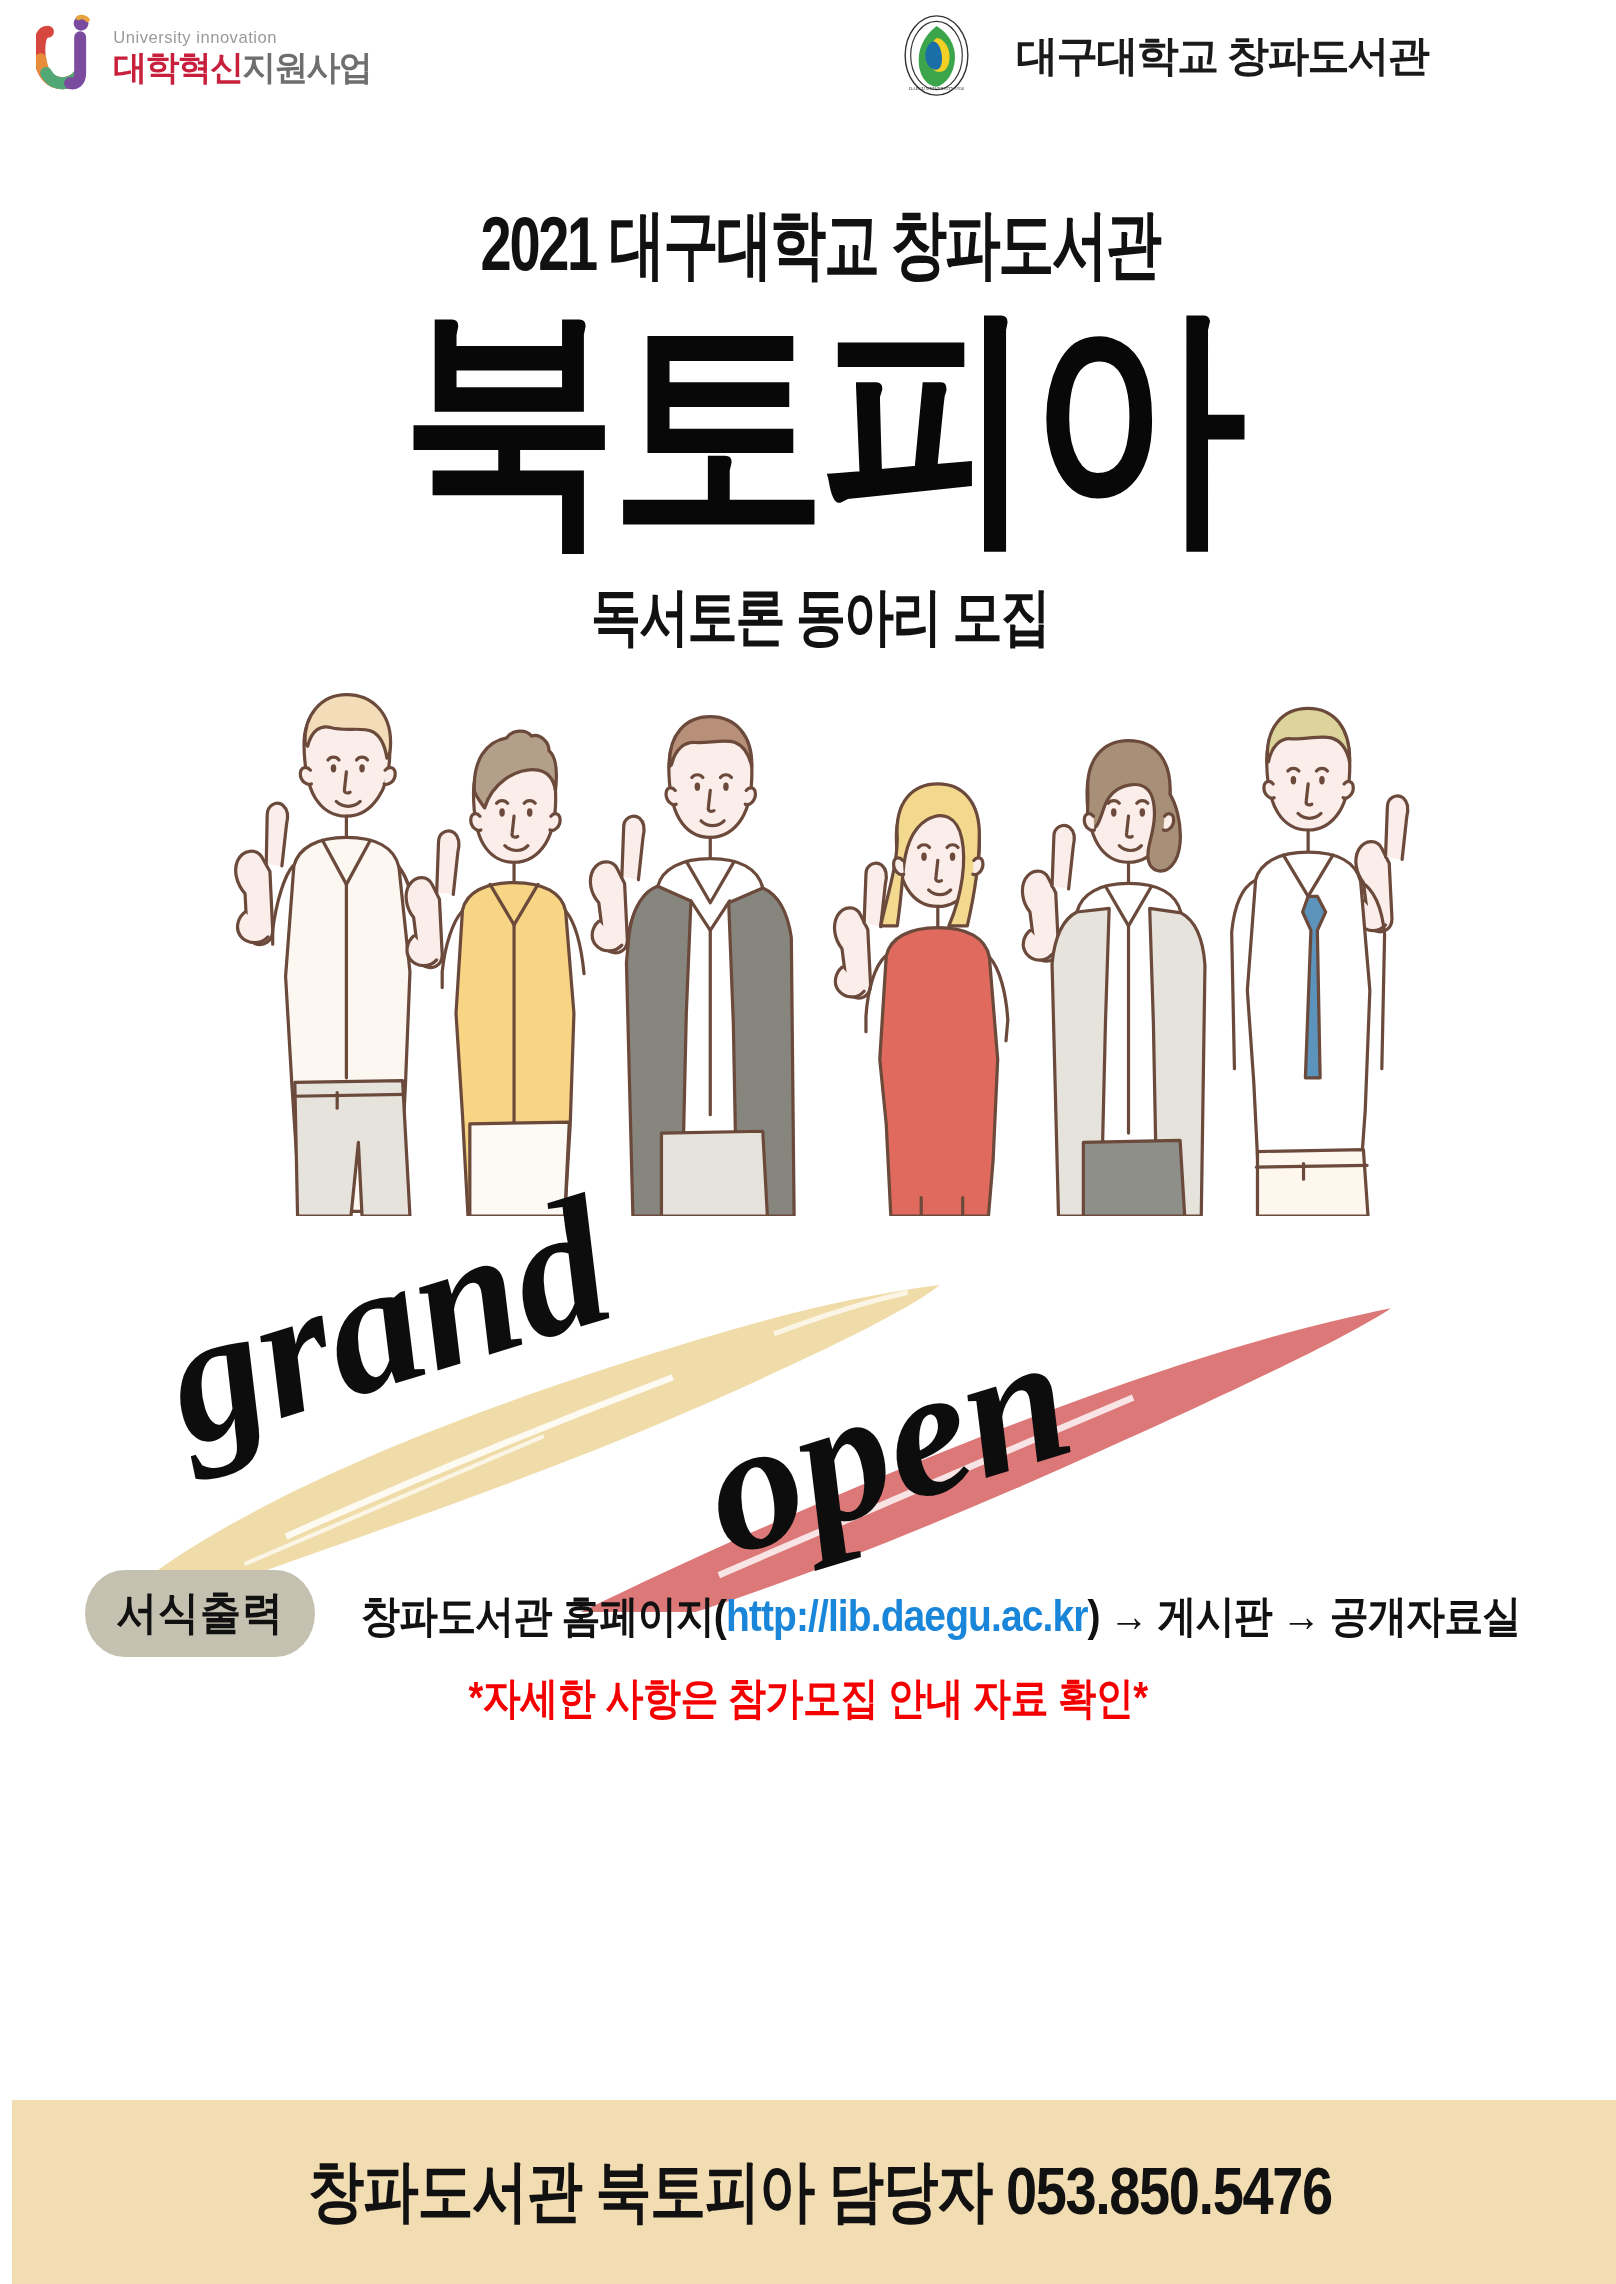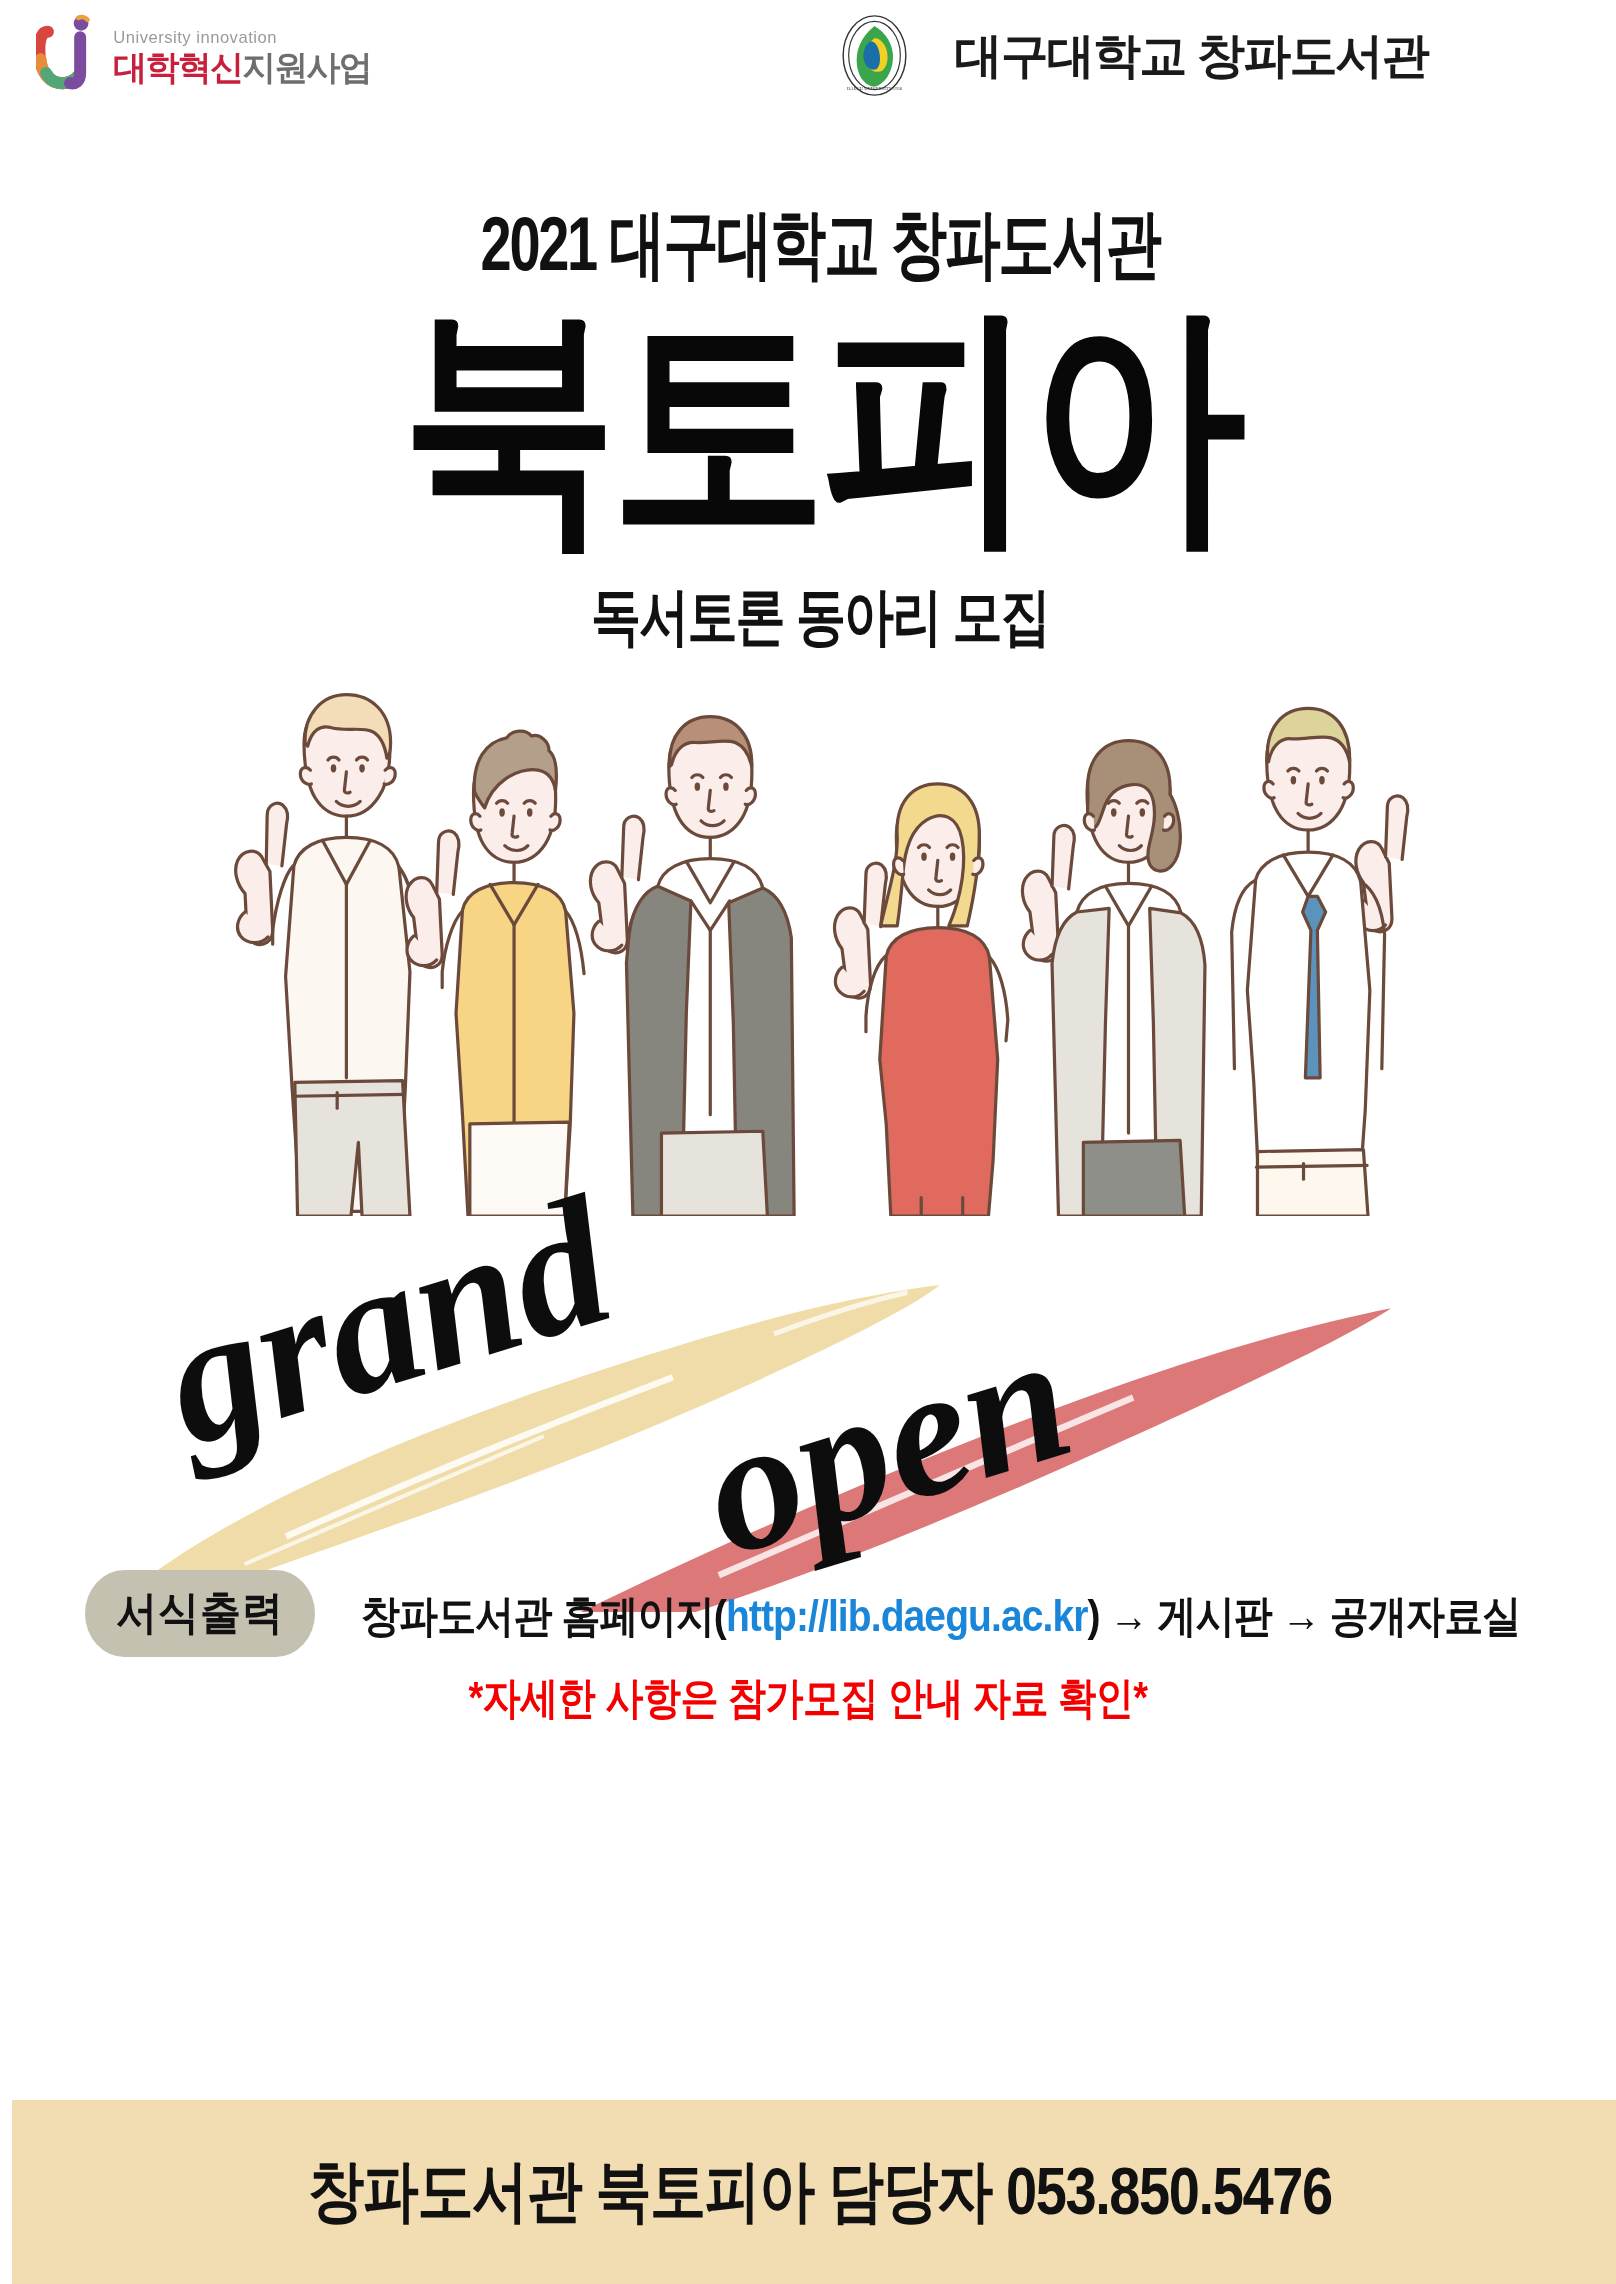--- a/index.html
+++ b/index.html
@@ -26,21 +26,21 @@
   .ui-eng{font-size:16.6px;color:#9a9a9a;letter-spacing:0.5px;margin-bottom:2.8px;font-weight:400;}
   .ui-kor{font-size:34px;font-weight:800;letter-spacing:-1.8px;white-space:nowrap;}
   .ui-kor .k-red{color:#c8203c;}
   .ui-kor .k-gray{color:#6e6e6e;}
 
   .logo-du{
     position:absolute; right:32px; top:14px;
     display:flex; align-items:center; gap:10px;
   }
   .du-emblem{width:83px;height:83px;position:relative;}
-  .du-text{font-size:48px;font-weight:800;color:#1a1a1a;letter-spacing:-1.8px;white-space:nowrap;margin-left:28px;}
+  .du-text{font-size:42px;font-weight:800;color:#1a1a1a;letter-spacing:-1.8px;white-space:nowrap;margin-left:28px;}
 
   
   .title-block{position:absolute;top:194px;left:0;width:1616px;text-align:center;padding-left:12px;}
   .pre-title{
     font-size:56px;font-weight:800;color:#111;letter-spacing:-2.3px;
     transform:scaleY(1.35);transform-origin:center top;margin-bottom:27px;
   }
   .main-title{
     font-size:217px;font-weight:900;color:#080808;letter-spacing:-7.4px;
     line-height:0.92; transform:scaleY(1.18); transform-origin:center top;

